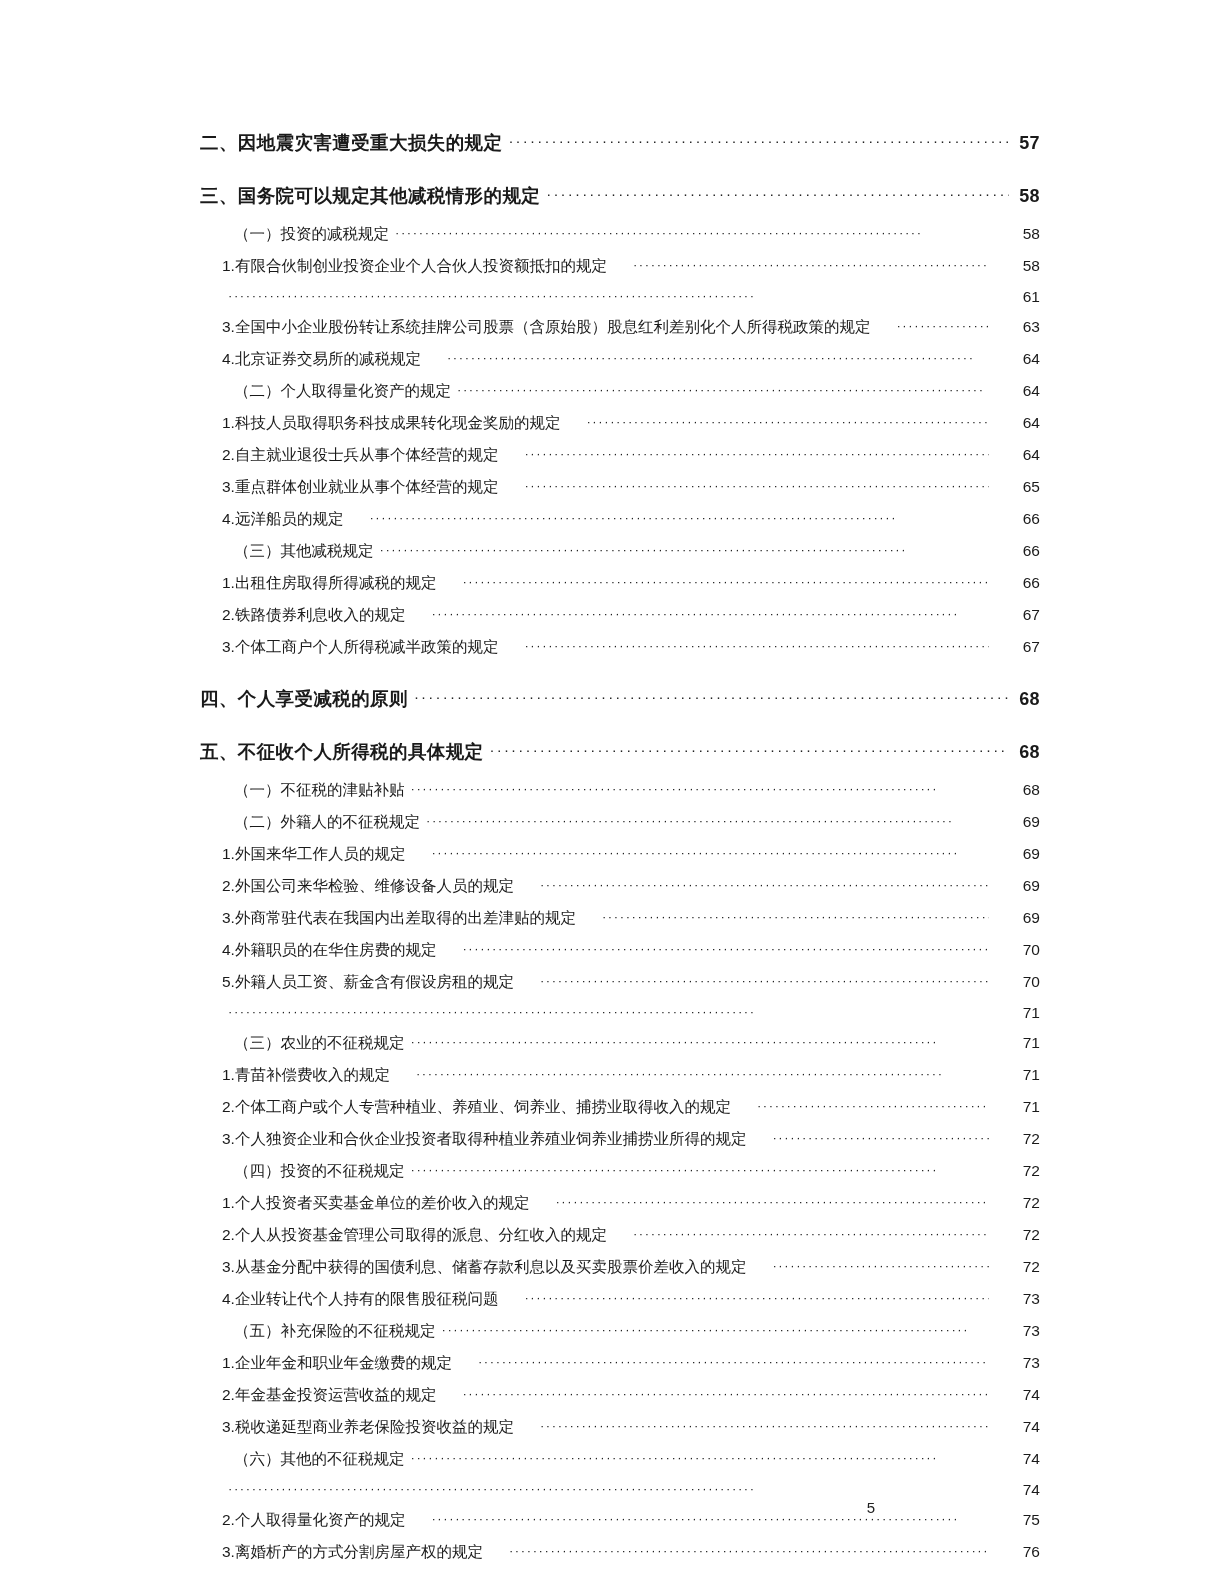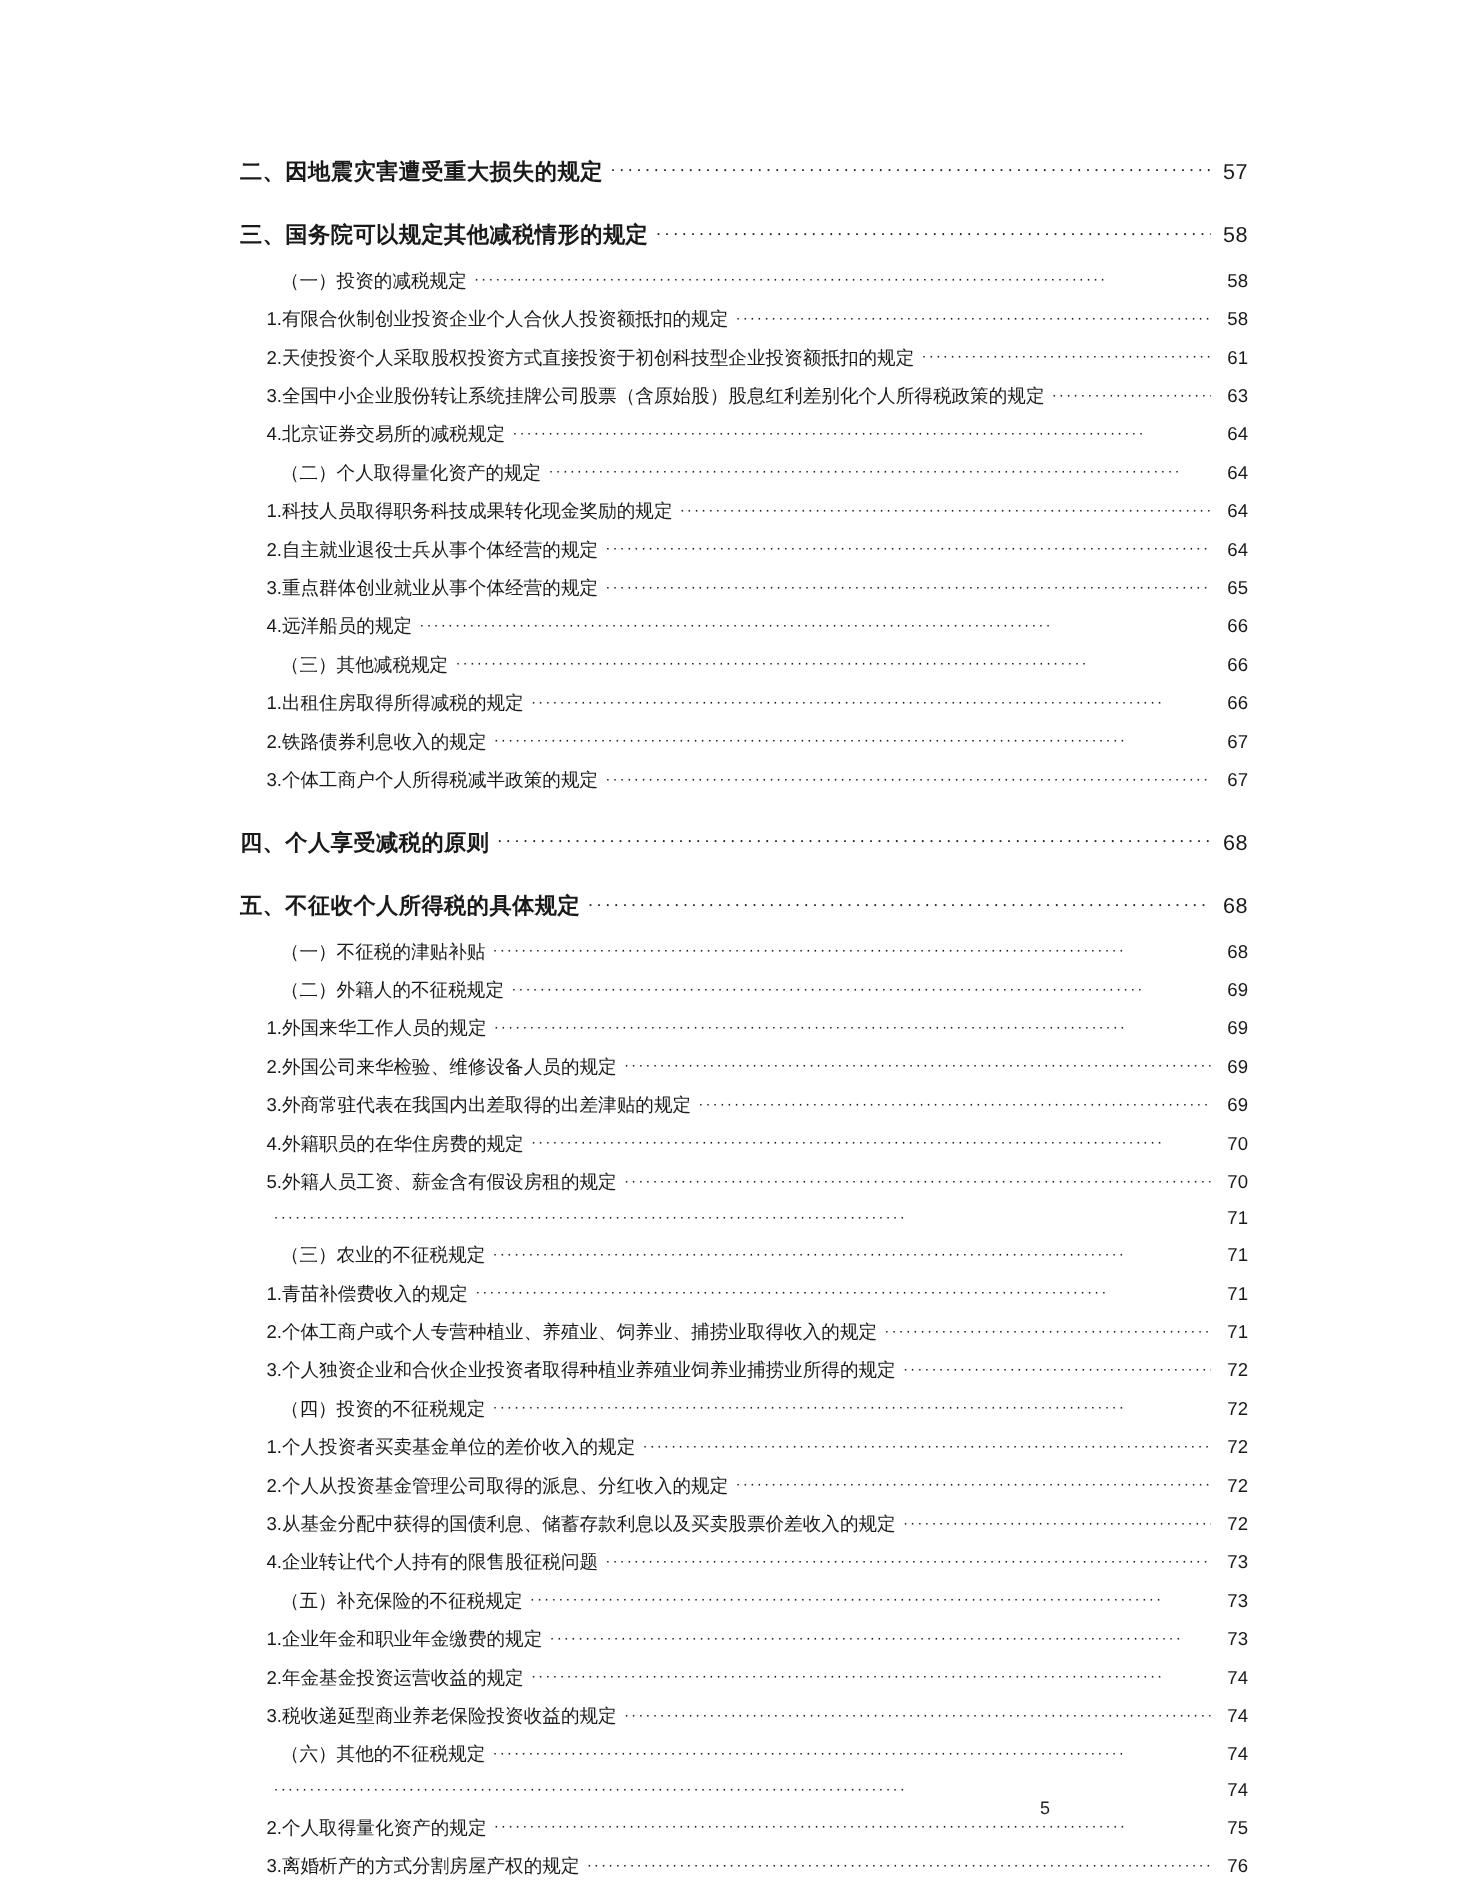--- a/index.html
+++ b/index.html
@@ -45,20 +45,21 @@
   .lvl2 {
     font-size: 15.5px;
     padding-left: 34px;
     margin-bottom: 11px;
   }
   
   .lvl3 {
     font-size: 15.5px;
     padding-left: 22px;
     margin-bottom: 11px;
+    gap: 20px;
   }
   .t-label {
     white-space: nowrap;
     flex: 0 0 auto;
   }
   .t-dots {
     flex: 1 1 auto;
     overflow: hidden;
     white-space: nowrap;
     margin: 0 5px 0 6px;
@@ -75,21 +76,21 @@
     bottom: 3px;
   }
   .t-page {
     flex: 0 0 auto;
     text-align: right;
     min-width: 26px;
     font-size: 15.5px;
   }
   .lvl1 .t-page {
     font-size: 18px;
-    font-weight: normal;
+    font-weight: bold;
   }
   .footer-num {
     position: absolute;
     right: 185px;
     bottom: 68px;
     font-size: 15px;
     color: #222;
   }
 </style>
 </head>
@@ -111,21 +112,20 @@
         <span class="t-label">（一）投资的减税规定</span>
         <span class="t-dots">·························································································</span>
         <span class="t-page">58</span>
       </div>
       <div class="toc-row lvl3">
         <span class="t-label">1.有限合伙制创业投资企业个人合伙人投资额抵扣的规定</span>
         <span class="t-dots">·························································································</span>
         <span class="t-page">58</span>
       </div>
       <div class="toc-row lvl3">
-        <span class="t-label">2.天使投资个人采取股权投资方式直接投资于初创科技型企业投资额抵扣的规定</span>
         <span class="t-dots">·························································································</span>
         <span class="t-page">61</span>
       </div>
       <div class="toc-row lvl3">
         <span class="t-label">3.全国中小企业股份转让系统挂牌公司股票（含原始股）股息红利差别化个人所得税政策的规定</span>
         <span class="t-dots">·························································································</span>
         <span class="t-page">63</span>
       </div>
       <div class="toc-row lvl3">
         <span class="t-label">4.北京证券交易所的减税规定</span>

